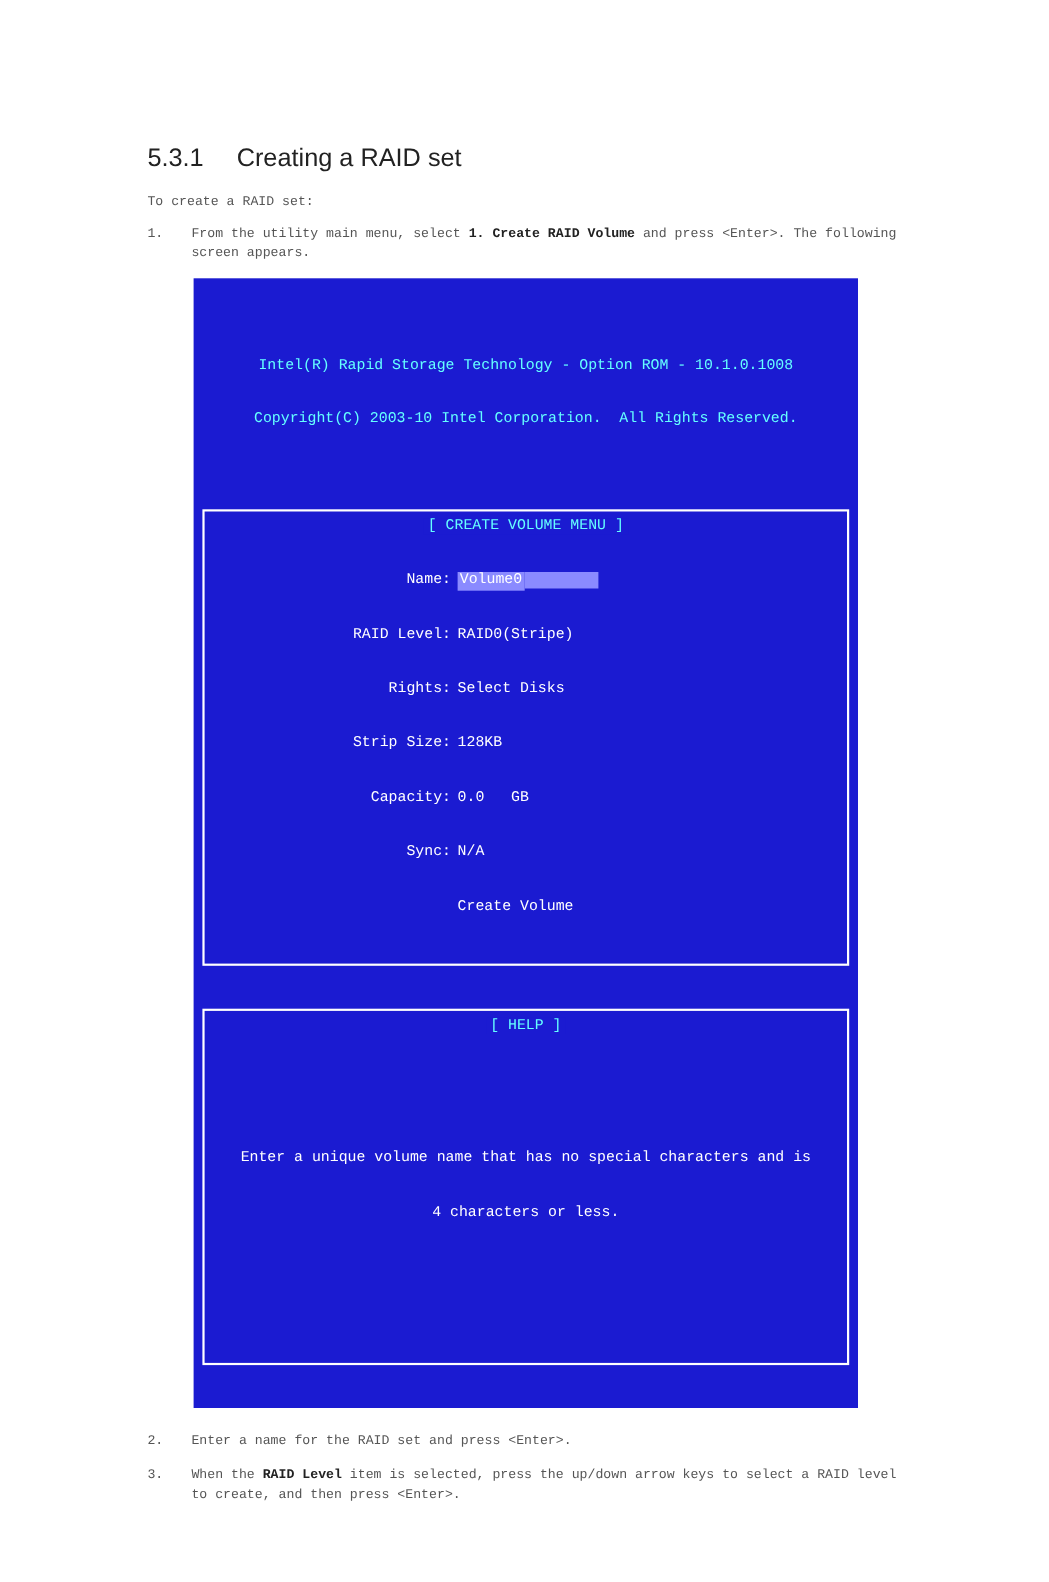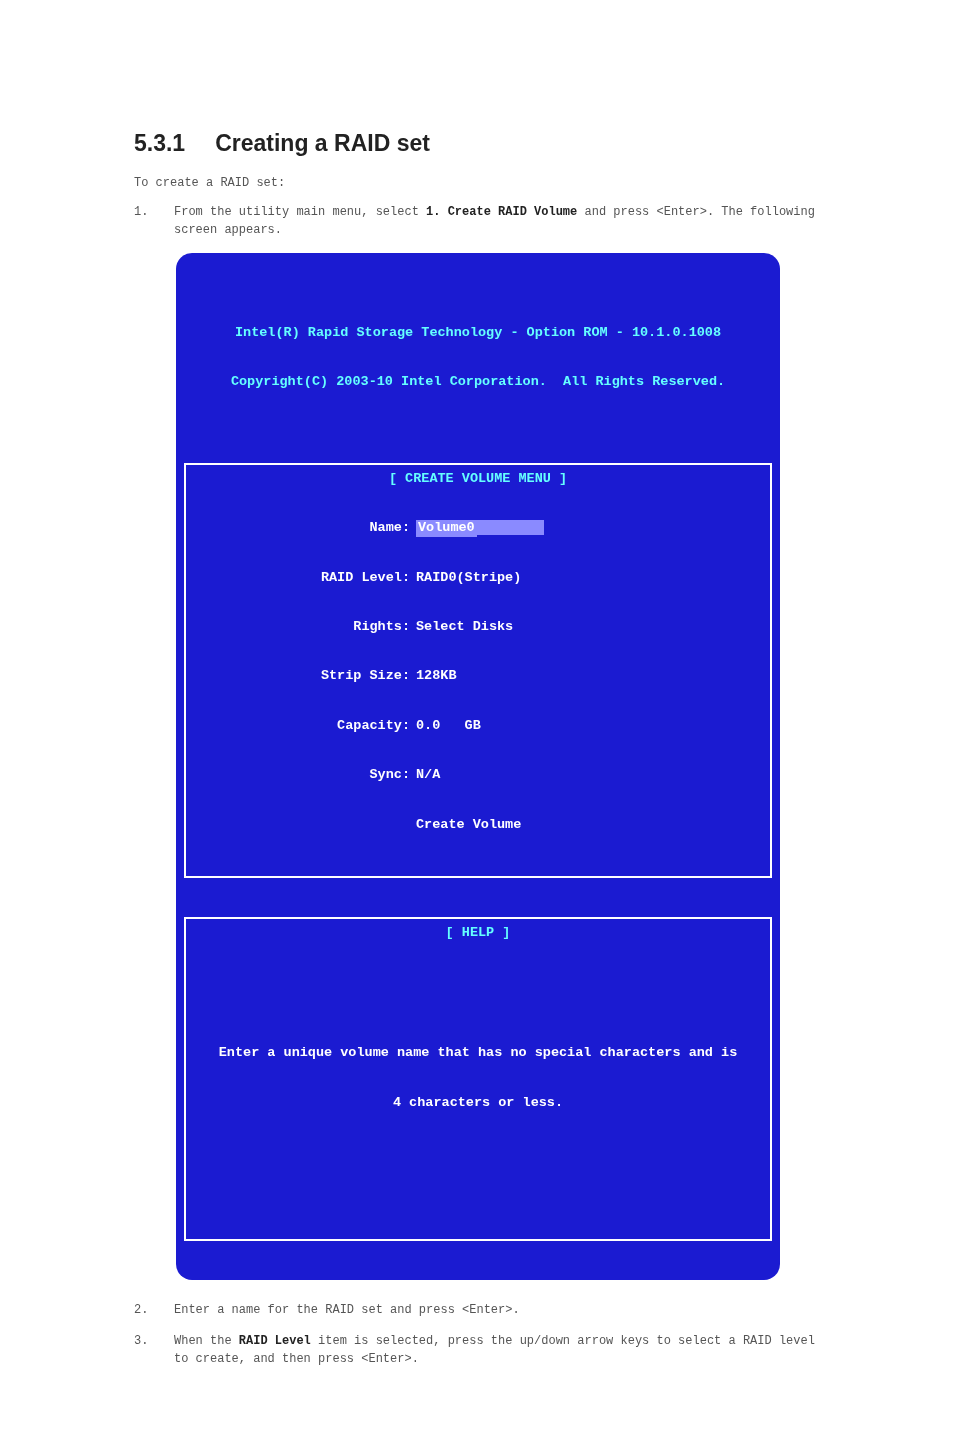--- a/index.html
+++ b/index.html
@@ -1,26 +1,26 @@
 <!DOCTYPE html>
 <html><head>
 <meta charset="utf-8">
 <style>
   * { margin: 0; padding: 0; box-sizing: border-box; }
   html, body { width: 954px; background: #fff; font-family: Arial, Helvetica, sans-serif; color: #333; }
   .page { padding: 130px 134px 40px 134px; }
-  h2 { font-size: 23px; font-weight: bold; color: #222; margin-bottom: 18px; }
+  h2 { font-size: 23px; font-weight: normal; color: #222; margin-bottom: 18px; }
   h2 .secnum { display: inline-block; margin-right: 30px; }
   .bodytext { font-size: 12px; color: #555; line-height: 1.45; font-family: Liberation Mono, monospace; }
   .intro { margin-bottom: 12px; }
   ol.steps { list-style: none; margin: 0; padding: 0; }
   ol.steps > li { display: flex; margin-bottom: 14px; }
   ol.steps > li .num { width: 40px; flex: 0 0 40px; }
   ol.steps > li .txt { flex: 1; }
-  .mono { font-family: "Courier New", monospace; font-weight: bold; font-size: 13.5px; line-height: 1.22; white-space: pre; border-radius: 16px; }
+  .mono { font-family: "Courier New", monospace; font-weight: normal; font-size: 13.5px; line-height: 1.22; white-space: pre; }
   .bios-wrap { margin: 8px 0 22px 42px; }
   .bios { background: #1b1bd1; color: #fff; width: 604px; position: relative; padding: 4px 0 0 0; }
   .bios .hdr { color: #65ffff; text-align: center; padding: 2px 6px 6px 6px; }
   .bios .box { border: 2px solid #fff; margin: 0 8px 6px 8px; position: relative; padding: 6px 10px 10px 10px; }
   .bios .boxtitle { position: absolute; top: -10px; left: 0; right: 0; text-align: center; margin-top: 16px; }
   .bios .boxtitle span { background: #1b1bd1; color: #65ffff; padding: 0 4px; }
   .formrow { display: flex; }
   .lbl { width: 220px; text-align: right; padding-right: 6px; }
   .val { text-align: left; }
   .cursor { background: #8a8aff; color: #fff; padding: 0 1px; }

